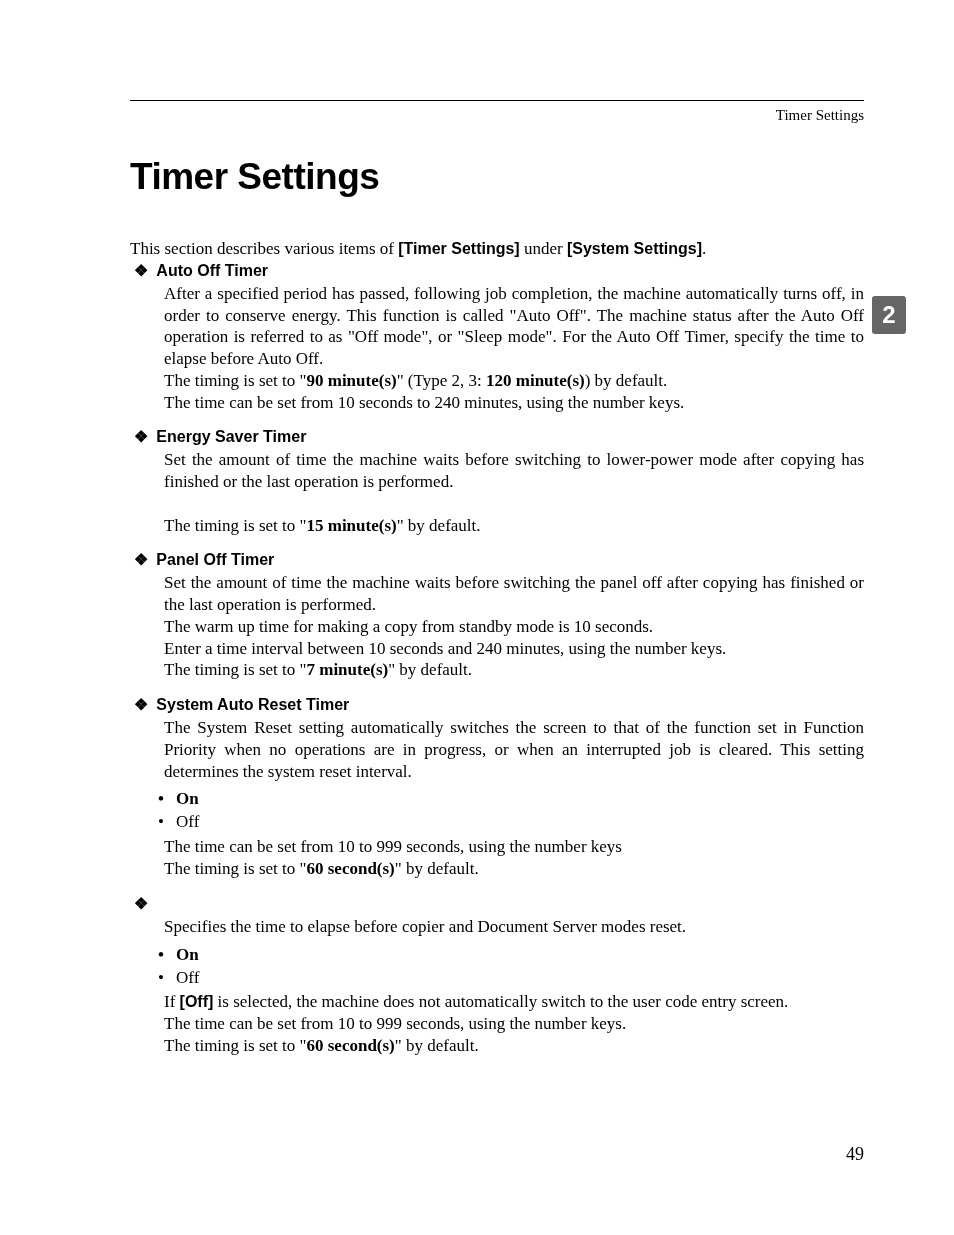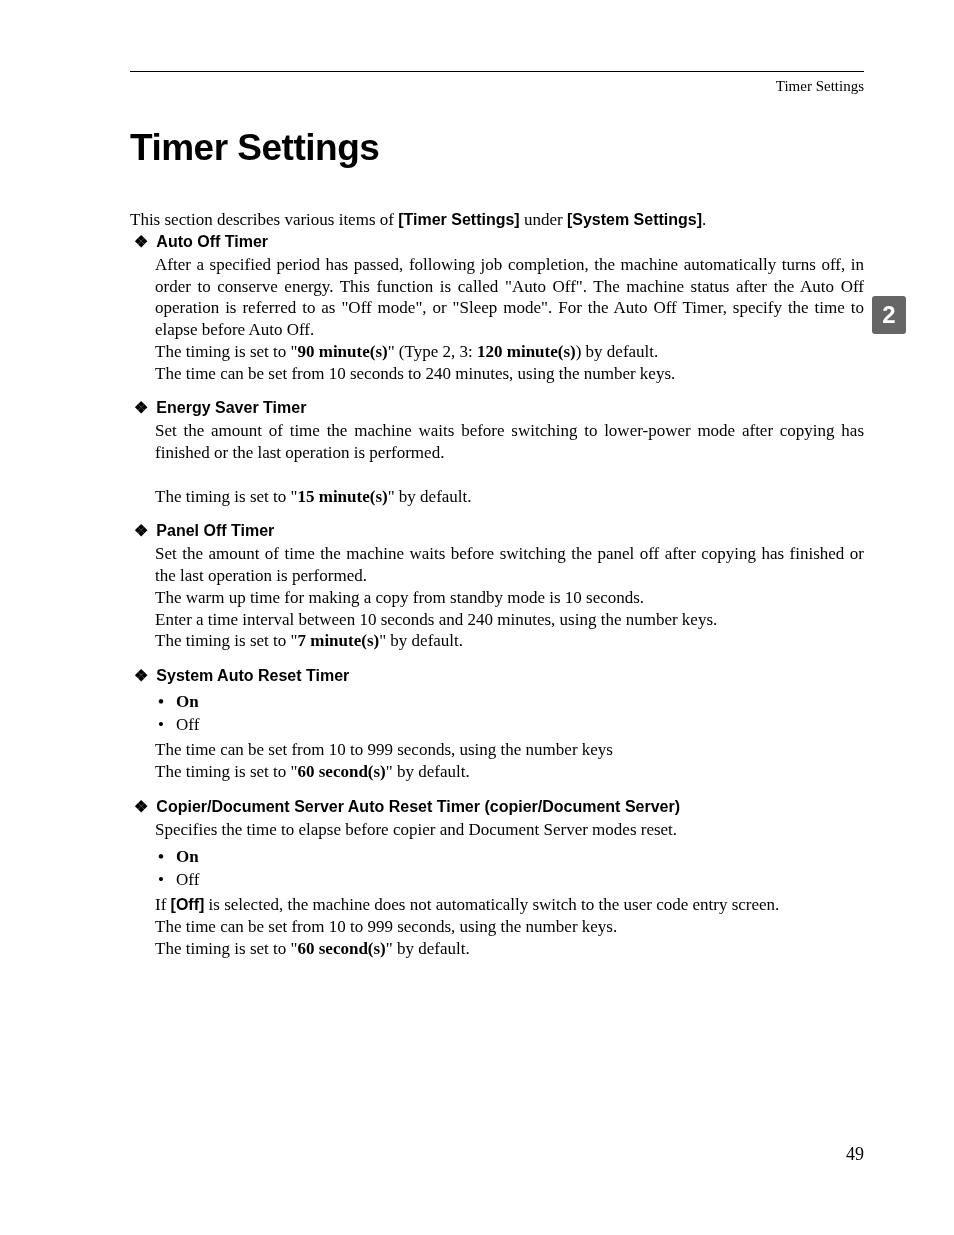--- a/index.html
+++ b/index.html
@@ -5,21 +5,21 @@
   * { margin: 0; padding: 0; box-sizing: border-box; }
   body {
     background: #fff;
     font-family: Georgia, 'Times New Roman', serif;
     color: #000;
     width: 954px;
     height: 1235px;
     position: relative;
   }
   .page {
-    padding: 71px 90px 60px 130px;
+    padding: 100px 90px 60px 130px;
     position: relative;
   }
   .header-line {
     border-top: 1px solid #000;
     margin-bottom: 6px;
   }
   .header-text {
     text-align: right;
     font-size: 15px;
     margin-bottom: 32px;
@@ -65,21 +65,21 @@
     align-items: baseline;
   }
   .diamond {
     font-size: 16px;
     margin-right: 8px;
     margin-left: 4px;
   }
   .body-text {
     font-size: 17px;
     line-height: 1.28;
-    margin-left: 25px;
+    margin-left: 34px;
     text-align: justify;
   }
   .body-text .bold { font-weight: bold; }
   .body-text .bold-sans { font-weight: bold; font-family: Arial, Helvetica, sans-serif; font-size: 16px; }
   .bullet-list {
     list-style: none;
     margin-left: 26px;
     margin-top: 6px;
     margin-bottom: 2px;
   }
@@ -155,34 +155,34 @@
       <span>Enter a time interval between 10 seconds and 240 minutes, using the number keys.</span><br>
       <span>The timing is set to "</span><span class="bold">7 minute(s)</span><span>" by default.</span>
     </div>
   </div>
 
   <div class="section">
     <div class="section-title">
       <span class="diamond">❖</span>
       <span>System Auto Reset Timer</span>
     </div>
+    <div class="body-text">The System Reset setting automatically switches the screen to that of the function set in Function Priority when no operations are in progress, or when an interrupted job is cleared. This setting determines the system reset interval.</div>
     <ul class="bullet-list">
       <li class="bold-item">On</li>
       <li>Off</li>
     </ul>
     <div class="body-text">
       <span>The time can be set from 10 to 999 seconds, using the number keys</span><br>
       <span>The timing is set to "</span><span class="bold">60 second(s)</span><span>" by default.</span>
     </div>
   </div>
 
   <div class="section">
     <div class="section-title">
       <span class="diamond">❖</span>
-      <span>Copier/Document Server Auto Reset Timer (copier/Document Server)</span>
     </div>
     <div class="body-text">Specifies the time to elapse before copier and Document Server modes reset.</div>
     <ul class="bullet-list">
       <li class="bold-item">On</li>
       <li>Off</li>
     </ul>
     <div class="body-text">
       <span>If </span><span class="bold-sans">[Off]</span><span> is selected, the machine does not automatically switch to the user code entry screen.</span><br>
       <span>The time can be set from 10 to 999 seconds, using the number keys.</span><br>
       <span>The timing is set to "</span><span class="bold">60 second(s)</span><span>" by default.</span>

